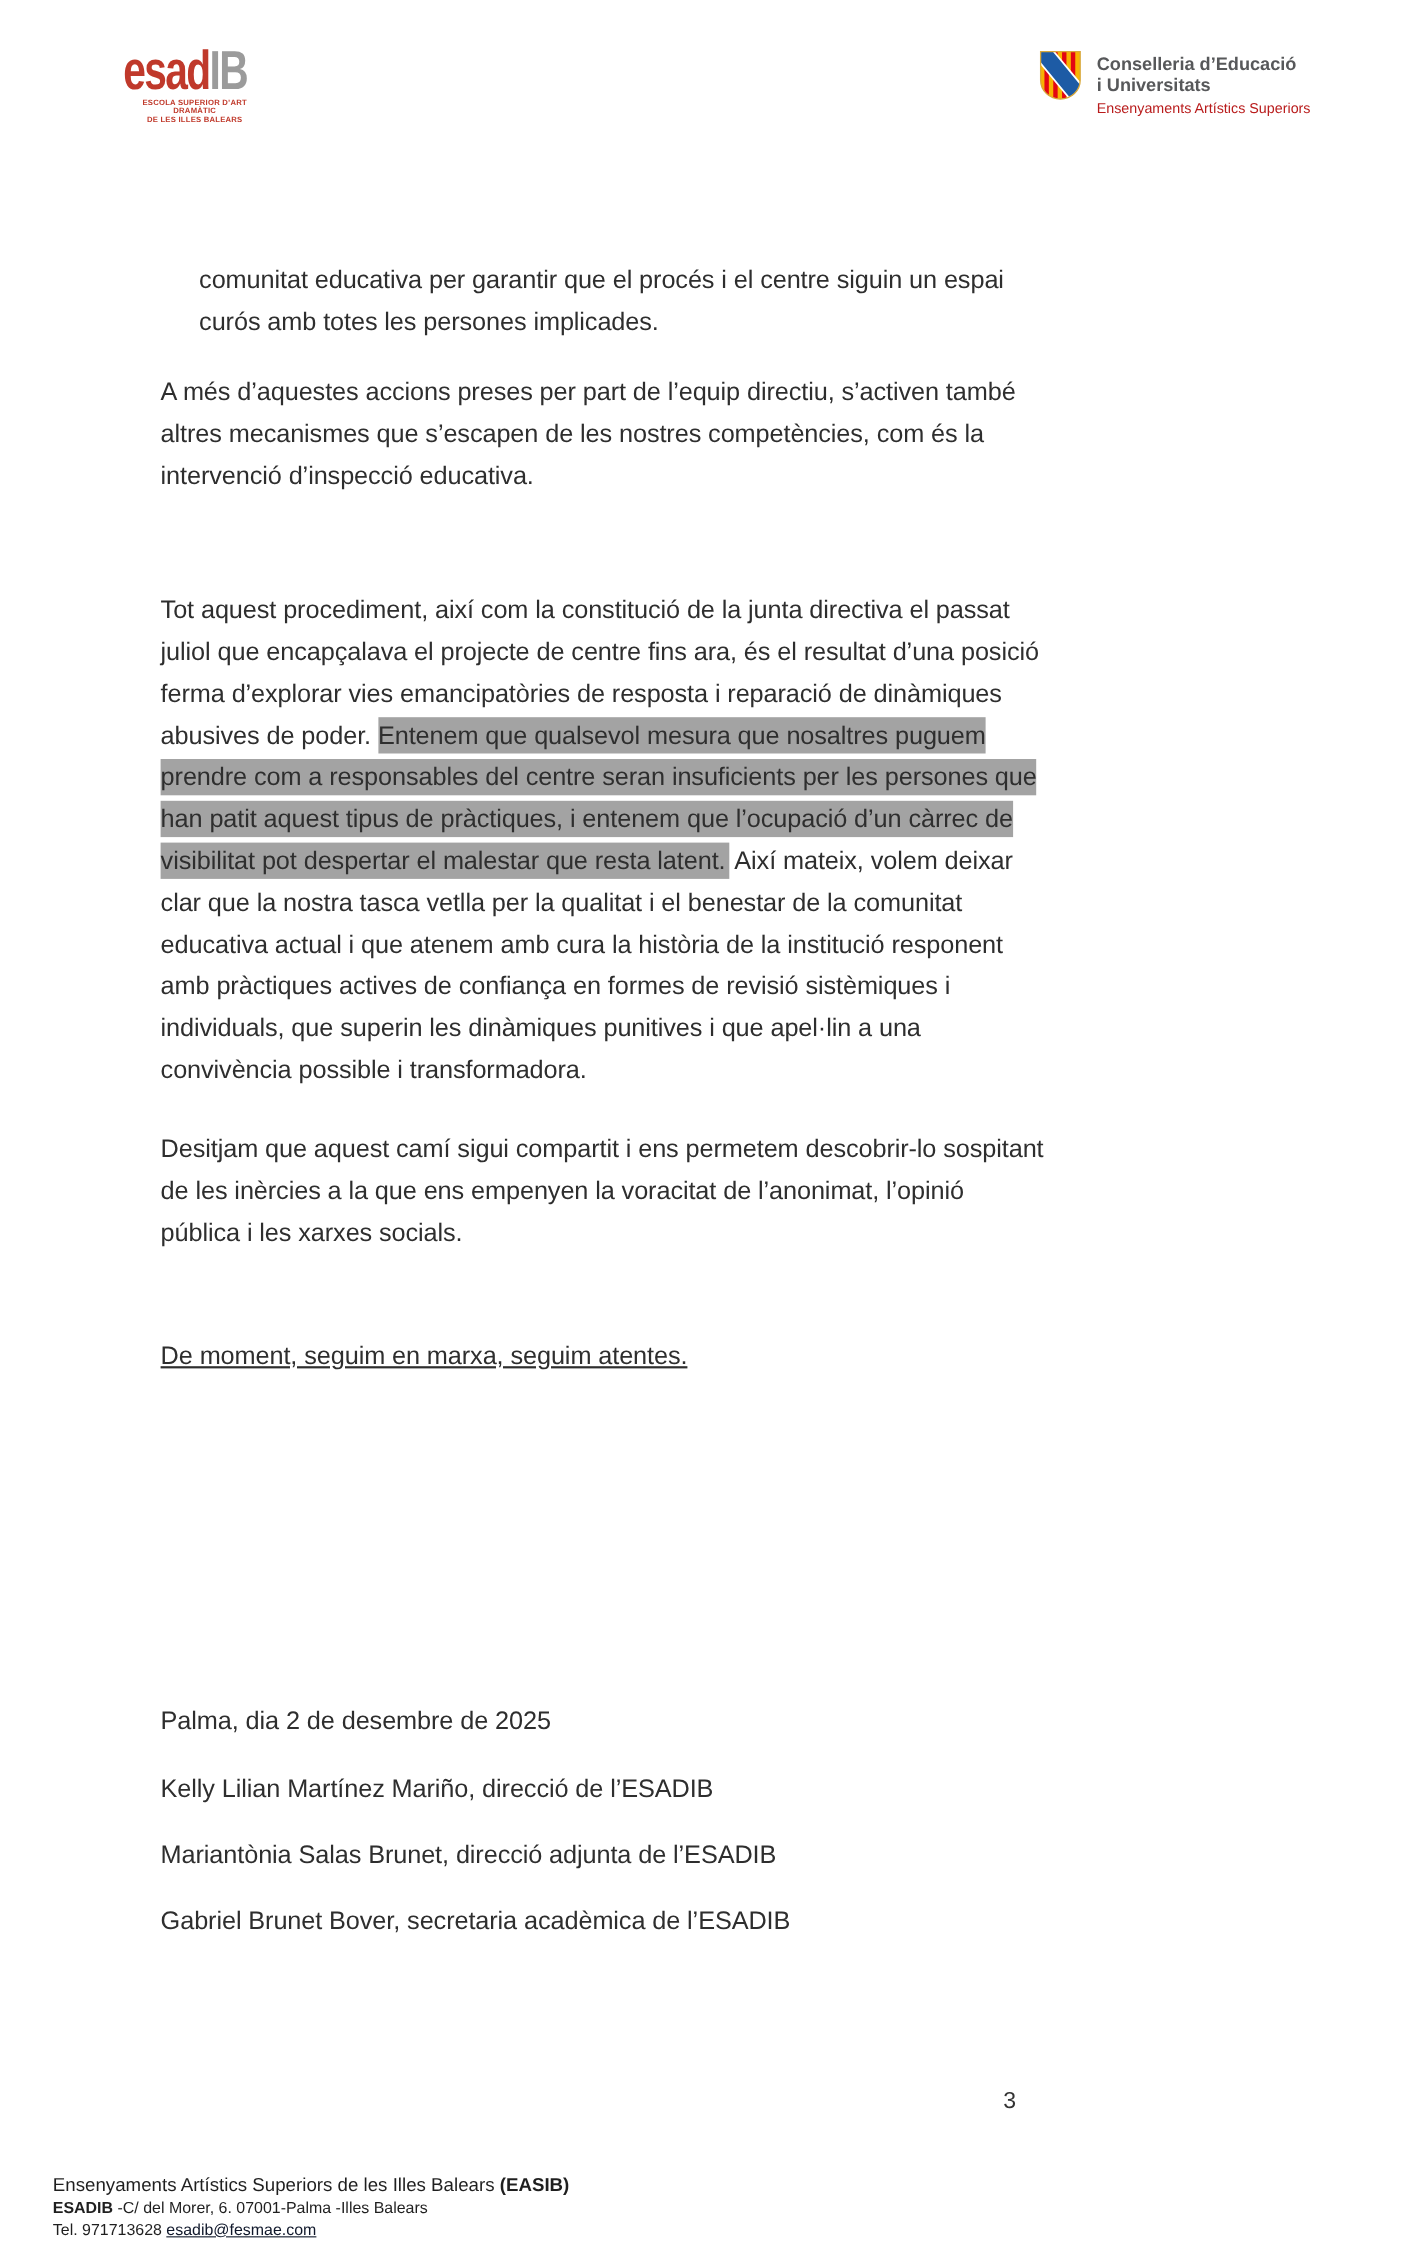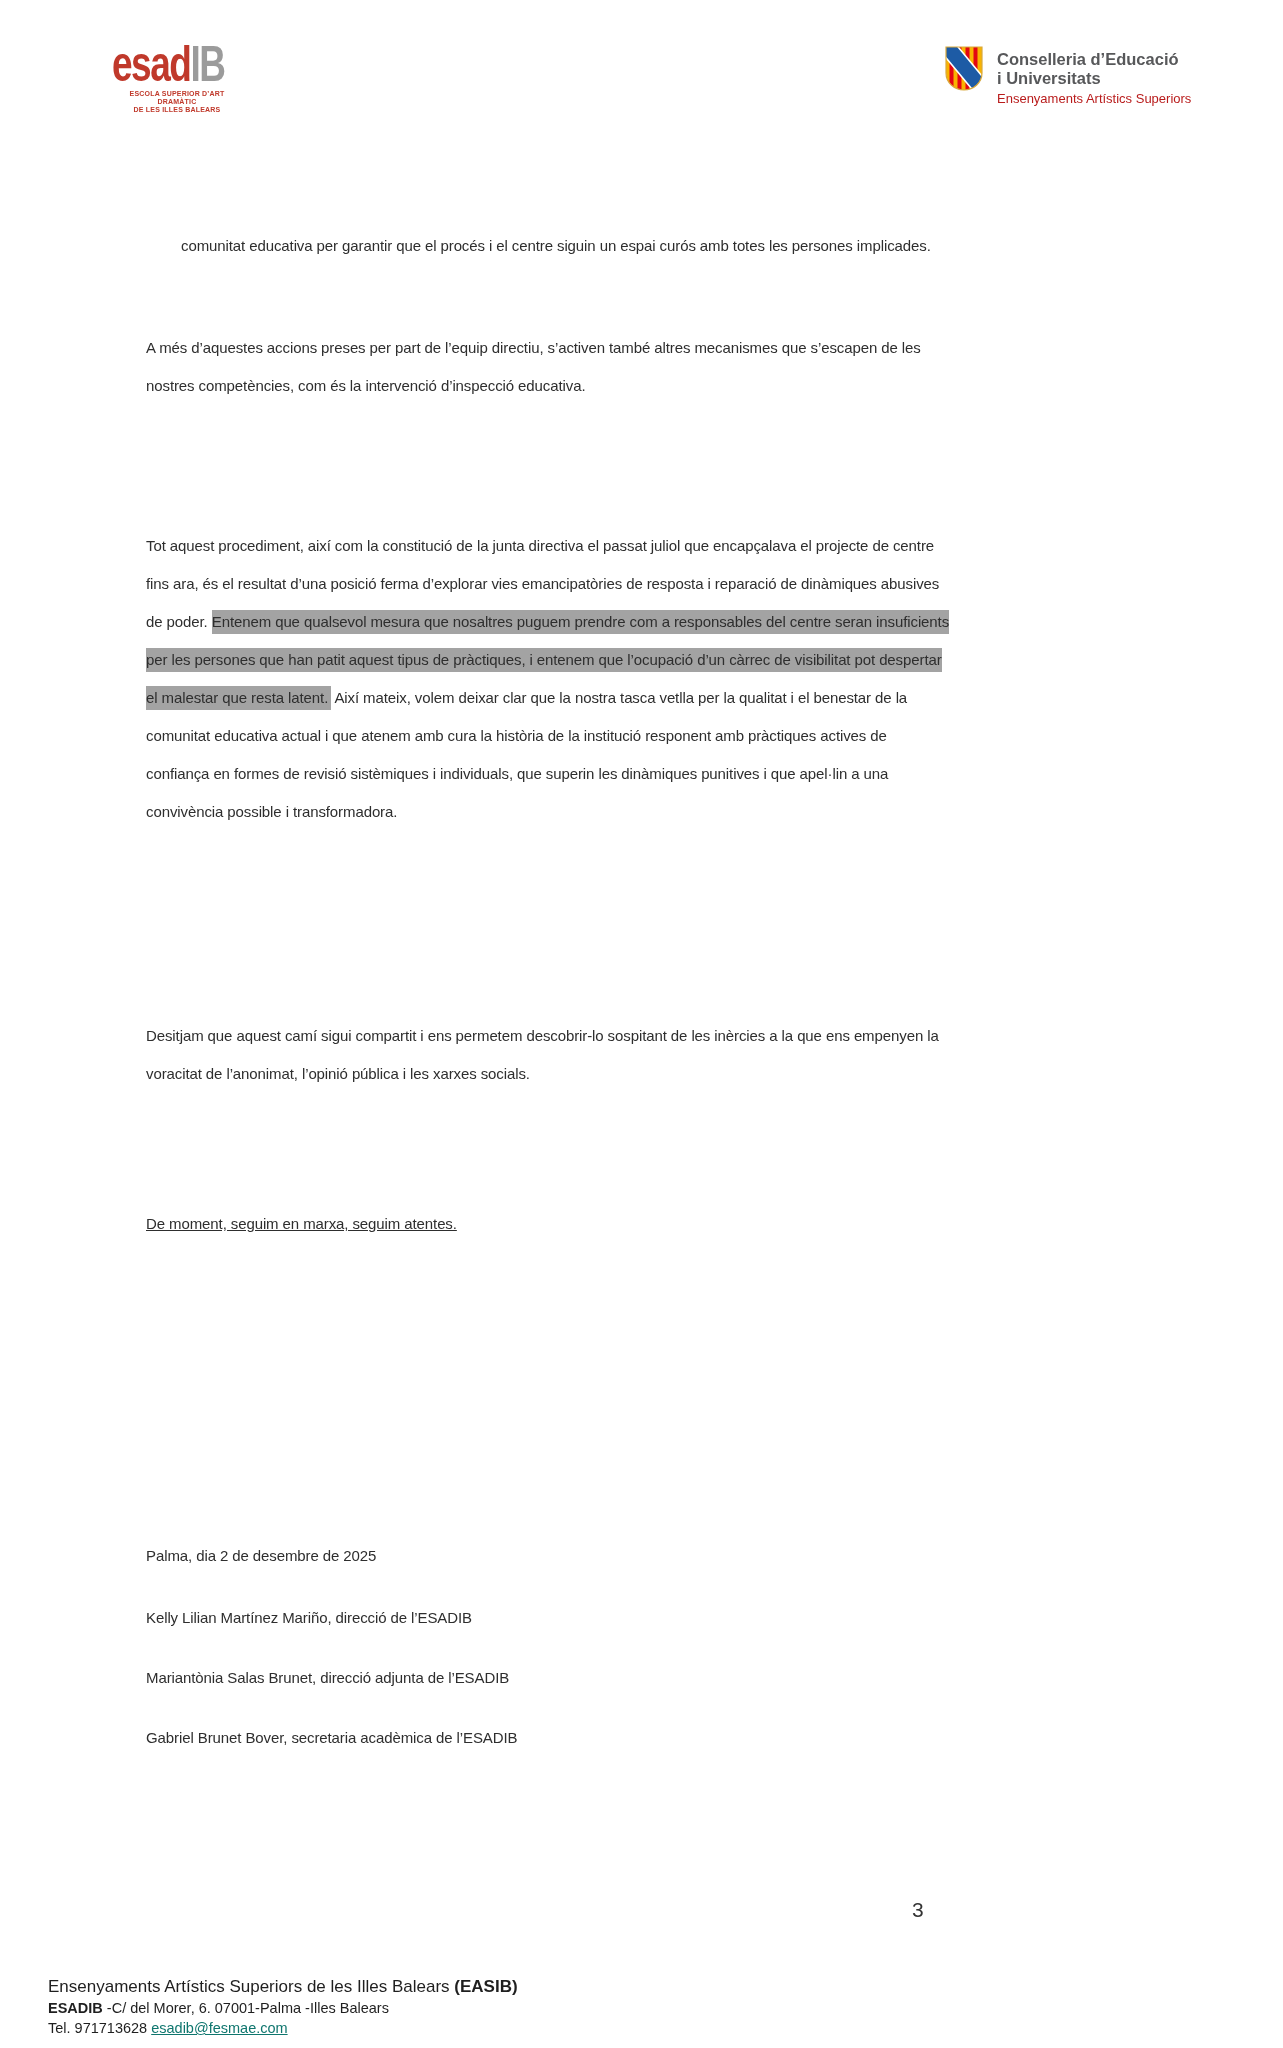--- a/index.html
+++ b/index.html
@@ -22,34 +22,34 @@
   .esad-gray{color:#9b9b9b;}
   .esad-caption{margin-top:4px;font-size:7px;line-height:8px;color:#c0392b;font-weight:bold;letter-spacing:.2px;}
   .gov-logo{position:absolute;left:945px;top:46px;display:flex;align-items:flex-start;}
   .gov-shield{width:38px;height:45px;flex:0 0 auto;}
   .gov-text{margin-left:14px;padding-top:4px;}
   .gov-line-bold{font-size:16.5px;font-weight:bold;color:#57585a;line-height:19px;}
   .gov-line-small{font-size:13px;color:#b91c1c;line-height:16px;margin-top:3px;}
   
   .para{
     position:absolute;left:146px;width:800px;
-    font-size:15px;line-height:38px;color:#2e2e2e;
+    font-size:23px;line-height:38px;color:#2e2e2e;
     letter-spacing:-0.1px;
   }
   .para.indent{left:181px;width:762px;}
   mark{
     background:#a3a3a3;color:inherit;
     padding:3px 3px 4px 0;
   }
   
   .page-number{position:absolute;left:912px;top:1898px;font-size:21px;color:#333;}
   .footer{position:absolute;left:16px;top:1976px;font-size:14.5px;color:#1f1f1f;line-height:20px;margin-left:32px;}
   .footer .f-line1{font-size:17px;line-height:22px;}
   .footer b{font-weight:bold;}
-  .email-link{color:#0f766e;text-decoration:underline;cursor:pointer;}
+  .email-link{color:#0f172a;text-decoration:underline;cursor:pointer;}
 </style>
 </head>
 <body>
 
 <div class="page">
 
   <div class="esad-logo">
     <div class="esad-wordmark"><span class="esad-red">esad</span><span class="esad-gray">IB</span></div>
     <div class="esad-caption">
       <div>ESCOLA SUPERIOR D’ART DRAMÀTIC</div>

